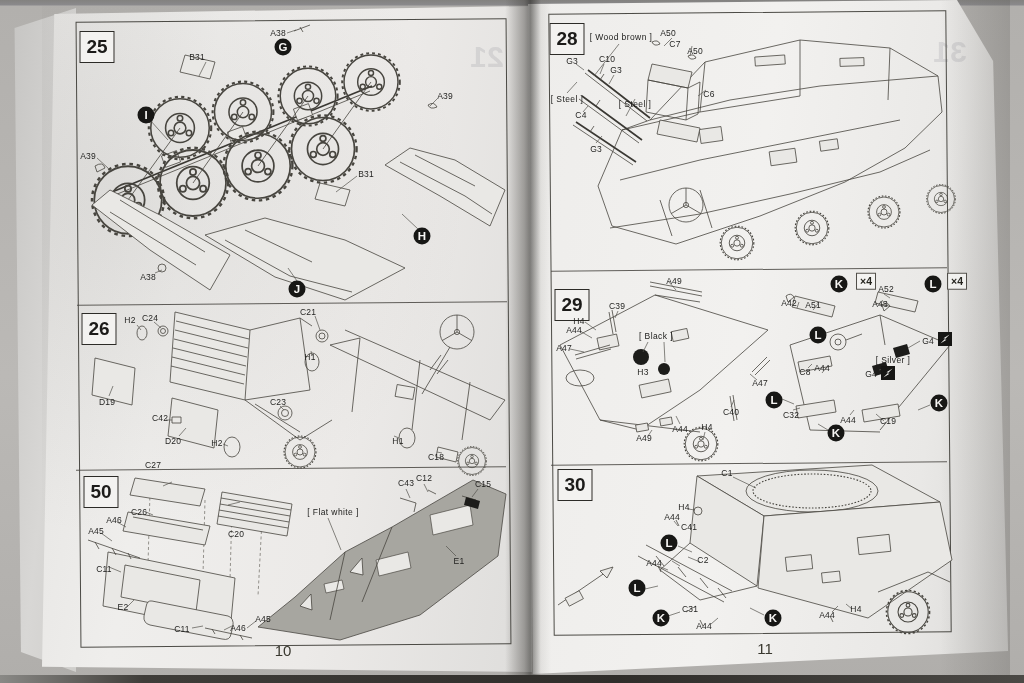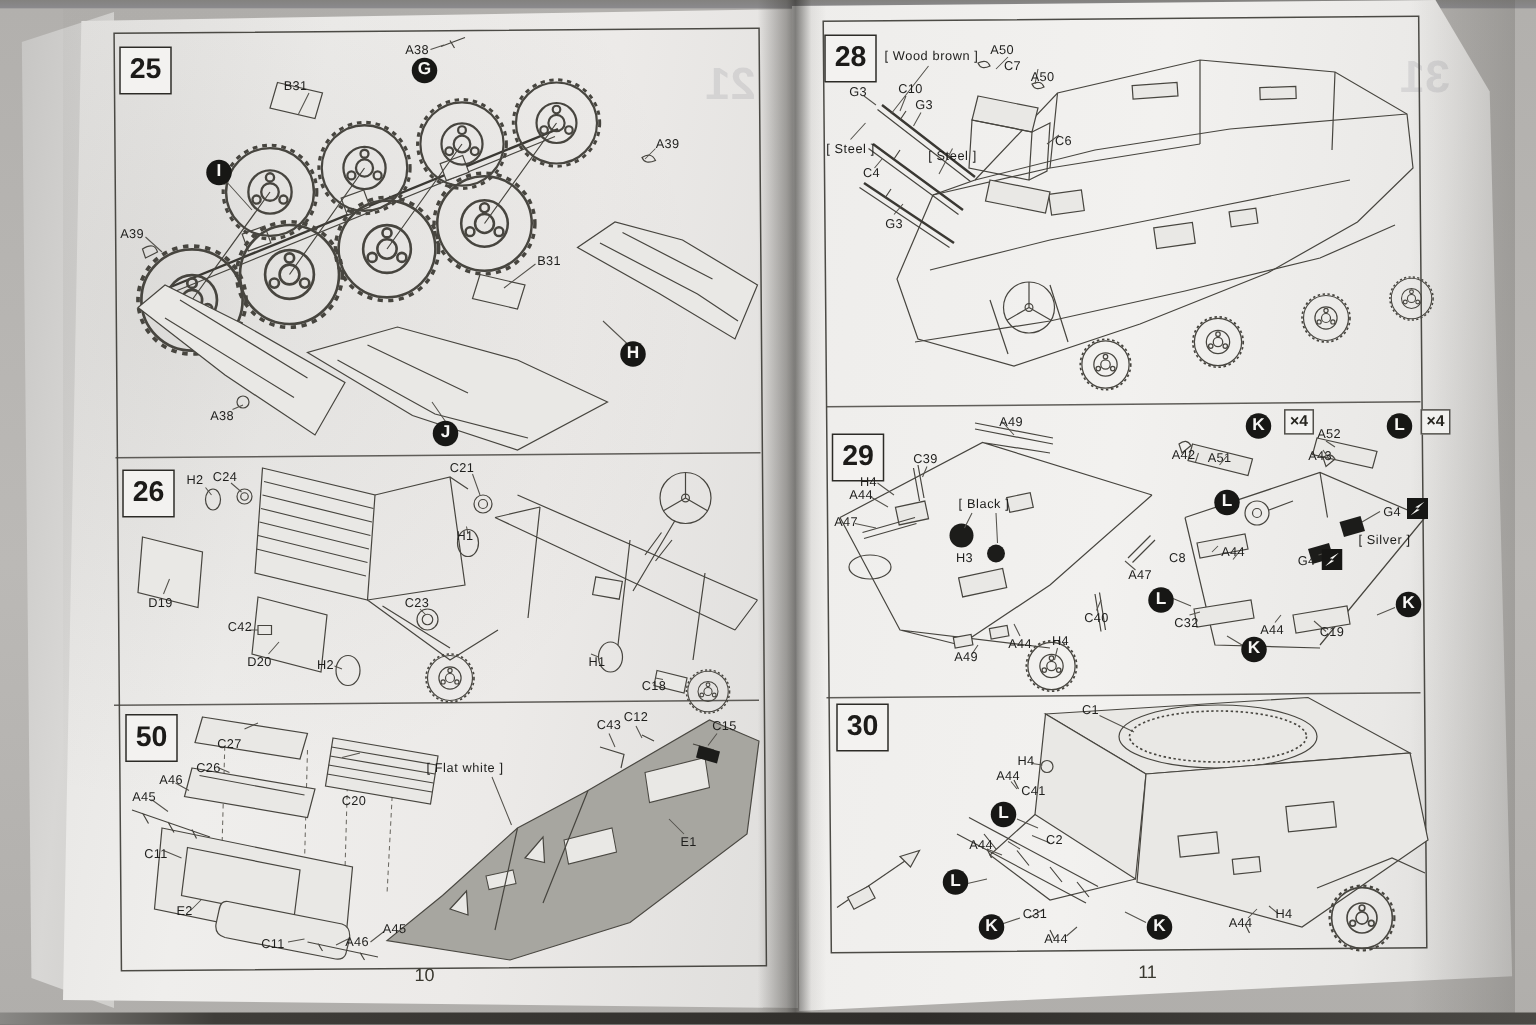--- a/index.html
+++ b/index.html
@@ -21,21 +21,21 @@
   .ann{position:absolute;transform:translate(-50%,-50%);z-index:6;}
   .part{font-size:8.5px;line-height:1;color:#1f1f1d;white-space:nowrap;letter-spacing:.2px;}
   .paint{font-size:8.5px;line-height:1;color:#1b1b19;white-space:nowrap;letter-spacing:.4px;}
   .letter{width:17px;height:17px;background:#171715;color:#f7f6f4;border-radius:50%;
           font-weight:700;font-size:11.5px;line-height:17px;text-align:center;}
   .step{width:33px;height:30px;background:#f3f2f0;border:1.6px solid #2c2b27;
         font-weight:700;font-size:19px;line-height:30px;text-align:center;color:#1c1b19;
         box-shadow:inset 0 0 0 1px #f3f2f0;}
   .mult{border:1.1px solid #514f4a;background:rgba(245,244,242,.85);font-weight:700;
         font-size:10.5px;line-height:1;padding:2px 3px;color:#26251f;}
-  .pagenum{font-size:12px;line-height:1;color:#39382f;}
+  .pagenum{font-size:15px;line-height:1;color:#39382f;}
   .ghost{font-weight:700;font-size:30px;line-height:1;color:rgba(75,75,92,0.12);
          transform:translate(-50%,-50%) scaleX(-1);}
   .icon{width:14px;height:14px;line-height:0;}
   svg.draw{position:absolute;z-index:4;overflow:visible;}
   svg.draw *{vector-effect:non-scaling-stroke;}
   .ln{stroke:#47453f;stroke-width:0.8;fill:none;}
   .lnf{stroke:#47453f;stroke-width:0.8;fill:#e9e8e5;}
   .thick{stroke:#3a3833;stroke-width:1.6;fill:none;}
   .dot{stroke:#47453f;stroke-width:1.1;fill:none;stroke-dasharray:1.6 1.7;}
   .dash{stroke:#6b6962;stroke-width:0.7;fill:none;stroke-dasharray:3 2.5;}
@@ -271,31 +271,31 @@
       <div class="ann part" style="left: 150px; top: 318px;">C24</div>
       <div class="ann part" style="left: 308px; top: 312px;">C21</div>
       <div class="ann part" style="left: 310px; top: 357px;">H1</div>
       <div class="ann part" style="left: 107px; top: 402px;">D19</div>
       <div class="ann part" style="left: 160px; top: 418px;">C42</div>
       <div class="ann part" style="left: 173px; top: 441px;">D20</div>
       <div class="ann part" style="left: 217px; top: 443px;">H2</div>
       <div class="ann part" style="left: 278px; top: 402px;">C23</div>
       <div class="ann part" style="left: 398px; top: 441px;">H1</div>
       <div class="ann part" style="left: 436px; top: 457px;">C18</div>
-      <div class="ann part" style="left: 153px; top: 496px;">C27</div>
+      <div class="ann part" style="left: 153px; top: 465px;">C27</div>
       <div class="ann part" style="left: 236px; top: 502px; margin-top: 32px;">C20</div>
       <div class="ann part" style="left: 139px; top: 512px;">C26</div>
       <div class="ann part" style="left: 114px; top: 520px;">A46</div>
       <div class="ann part" style="left: 96px; top: 531px;">A45</div>
       <div class="ann part" style="left: 104px; top: 569px;">C11</div>
       <div class="ann part" style="left: 123px; top: 607px;">E2</div>
       <div class="ann part" style="left: 182px; top: 629px;">C11</div>
       <div class="ann part" style="left: 238px; top: 628px;">A46</div>
       <div class="ann part" style="left: 263px; top: 619px;">A45</div>
-      <div class="ann paint" style="left: 310px; top: 512px;">[ Flat white ]</div>
+      <div class="ann paint" style="left: 333px; top: 512px;">[ Flat white ]</div>
       <div class="ann part" style="left: 406px; top: 483px;">C43</div>
       <div class="ann part" style="left: 424px; top: 478px;">C12</div>
       <div class="ann part" style="left: 483px; top: 484px;">C15</div>
       <div class="ann part" style="left: 459px; top: 561px;">E1</div>
     </div>
   <div class="abs" style="left:0;top:0;width:1024px;height:683px;z-index:6">
       <div class="ann step" style="left: 567px; top: 39px;">28</div>
       <div class="ann step" style="left: 572px; top: 289px; margin-top: 16px;">29</div>
       <div class="ann step" style="left: 575px; top: 485px;">30</div>
       <div class="ann pagenum" style="left: 765px; top: 648px;">11</div>
@@ -331,27 +331,27 @@
       <div class="ann part" style="left: 886px; top: 289px;">A52</div>
       <div class="ann letter" style="left: 933px; top: 284px;">L</div>
       <div class="ann mult" style="left: 957px; top: 281px;">×4</div>
       <div class="ann part" style="left: 880px; top: 304px;">A43</div>
       <div class="ann letter" style="left: 818px; top: 335px;">L</div>
       <div class="ann part" style="left: 928px; top: 341px;">G4</div>
       <div class="ann icon" style="left: 945px; top: 339px;"><svg viewBox="0 0 12 12" width="14" height="14">
           <rect width="12" height="12" fill="#161614"></rect>
           <path d="M2.1 9.9 L6.3 5.6 L4.7 5.3 L9.9 2.1 L5.7 6.4 L7.3 6.7 Z" fill="#f5f5f2"></path>
         </svg></div>
-      <div class="ann paint" style="left: 911px; top: 360px; padding-left: 24px;">[ Silver ]</div>
+      <div class="ann paint" style="left: 881px; top: 360px; padding-left: 24px;">[ Silver ]</div>
       <div class="ann part" style="left: 871px; top: 374px;">G4</div>
       <div class="ann icon" style="left: 888px; top: 373px;"><svg viewBox="0 0 12 12" width="14" height="14">
           <rect width="12" height="12" fill="#161614"></rect>
           <path d="M2.1 9.9 L6.3 5.6 L4.7 5.3 L9.9 2.1 L5.7 6.4 L7.3 6.7 Z" fill="#f5f5f2"></path>
         </svg></div>
-      <div class="ann part" style="left: 785px; top: 372px;">C8</div>
+      <div class="ann part" style="left: 805px; top: 372px;">C8</div>
       <div class="ann part" style="left: 822px; top: 368px;">A44</div>
       <div class="ann letter" style="left: 774px; top: 400px;">L</div>
       <div class="ann part" style="left: 791px; top: 415px;">C32</div>
       <div class="ann part" style="left: 848px; top: 420px;">A44</div>
       <div class="ann part" style="left: 888px; top: 421px;">C19</div>
       <div class="ann letter" style="left: 939px; top: 403px;">K</div>
       <div class="ann letter" style="left: 836px; top: 433px;">K</div>
       <div class="ann part" style="left: 727px; top: 473px;">C1</div>
       <div class="ann part" style="left: 684px; top: 507px;">H4</div>
       <div class="ann part" style="left: 672px; top: 517px;">A44</div>

